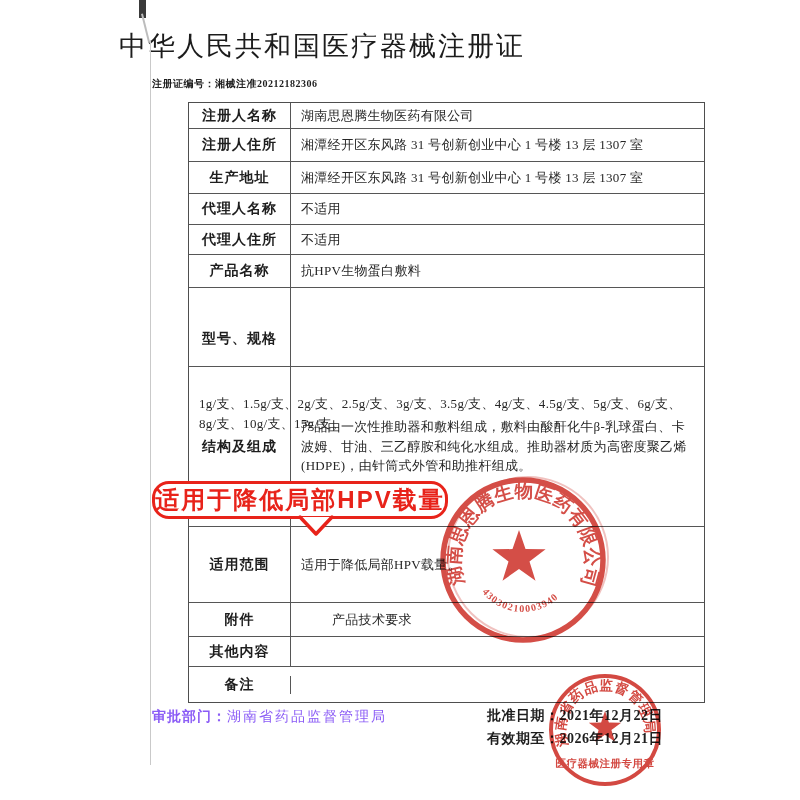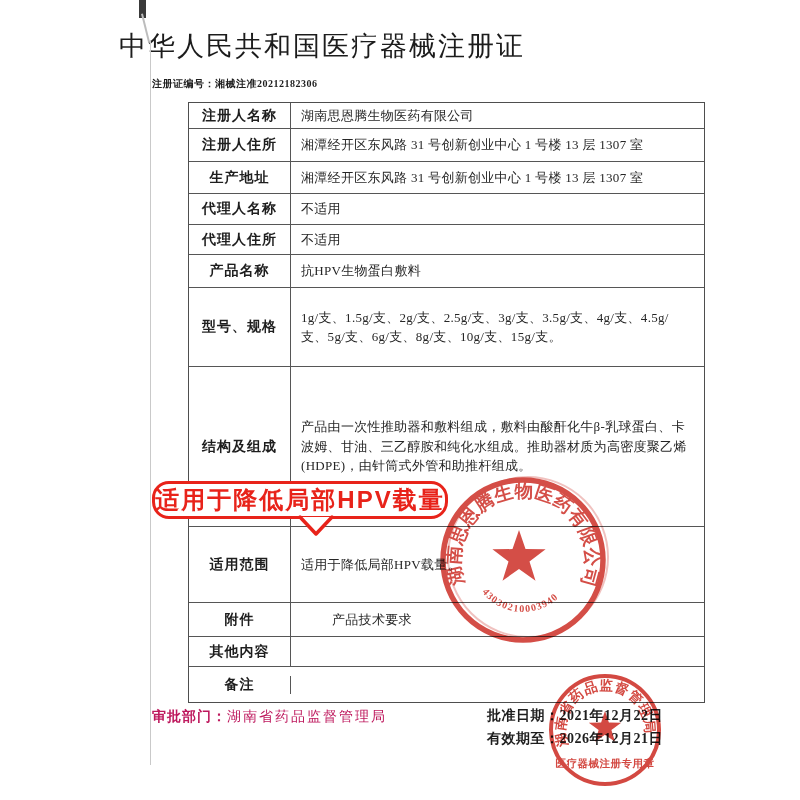--- a/index.html
+++ b/index.html
@@ -30,24 +30,24 @@
     display:flex;align-items:center;justify-content:center;
     font-size:14px;font-weight:bold;color:#1e1e1e;letter-spacing:1px;text-align:center;
   }
   .cv{
     flex:1;display:flex;align-items:center;box-sizing:border-box;
     padding:4px 14px 4px 10px;font-size:13px;color:#262626;line-height:1.5;
     letter-spacing:0.3px;
   }
   
   .r0{height:26px;} .r1{height:33px;} .r2{height:32px;} .r3{height:31px;}
-  .r4{height:30px;} .r5{height:33px;} .r6{height:79px;} .r7{height:160px;}
+  .r4{height:30px;} .r5{height:33px;} .r6{height:79px;flex-direction:column;} .r7{height:160px;}
   .r8{height:76px;} .r9{height:34px;gap:31px;} .r10{height:30px;} .r11{height:35px;align-items:center;}
   
-  .footer-left{left:152px;top:708px;font-size:14px;color:#be185d;z-index:3;}
+  .footer-left{left:152px;top:708px;font-size:14px;color:#8b5cf6;z-index:3;}
   .footer-left .lab{font-weight:bold;letter-spacing:1px;}
   .footer-left .val{letter-spacing:2px;}
   .footer-right{left:487px;top:704px;font-size:14px;font-weight:bold;color:#1e1e1e;z-index:3;line-height:23px;letter-spacing:0.5px;}
   
   .callout{
     left:152px;top:481px;width:296px;height:38px;box-sizing:border-box;
     border:3.5px solid #e8231a;border-radius:17px;background:#ffffff;
     display:flex;align-items:center;justify-content:center;
     font-size:24px;font-weight:bold;color:#e8231a;letter-spacing:2px;
     z-index:6;font-family:"Liberation Sans","DejaVu Sans",sans-serif;

